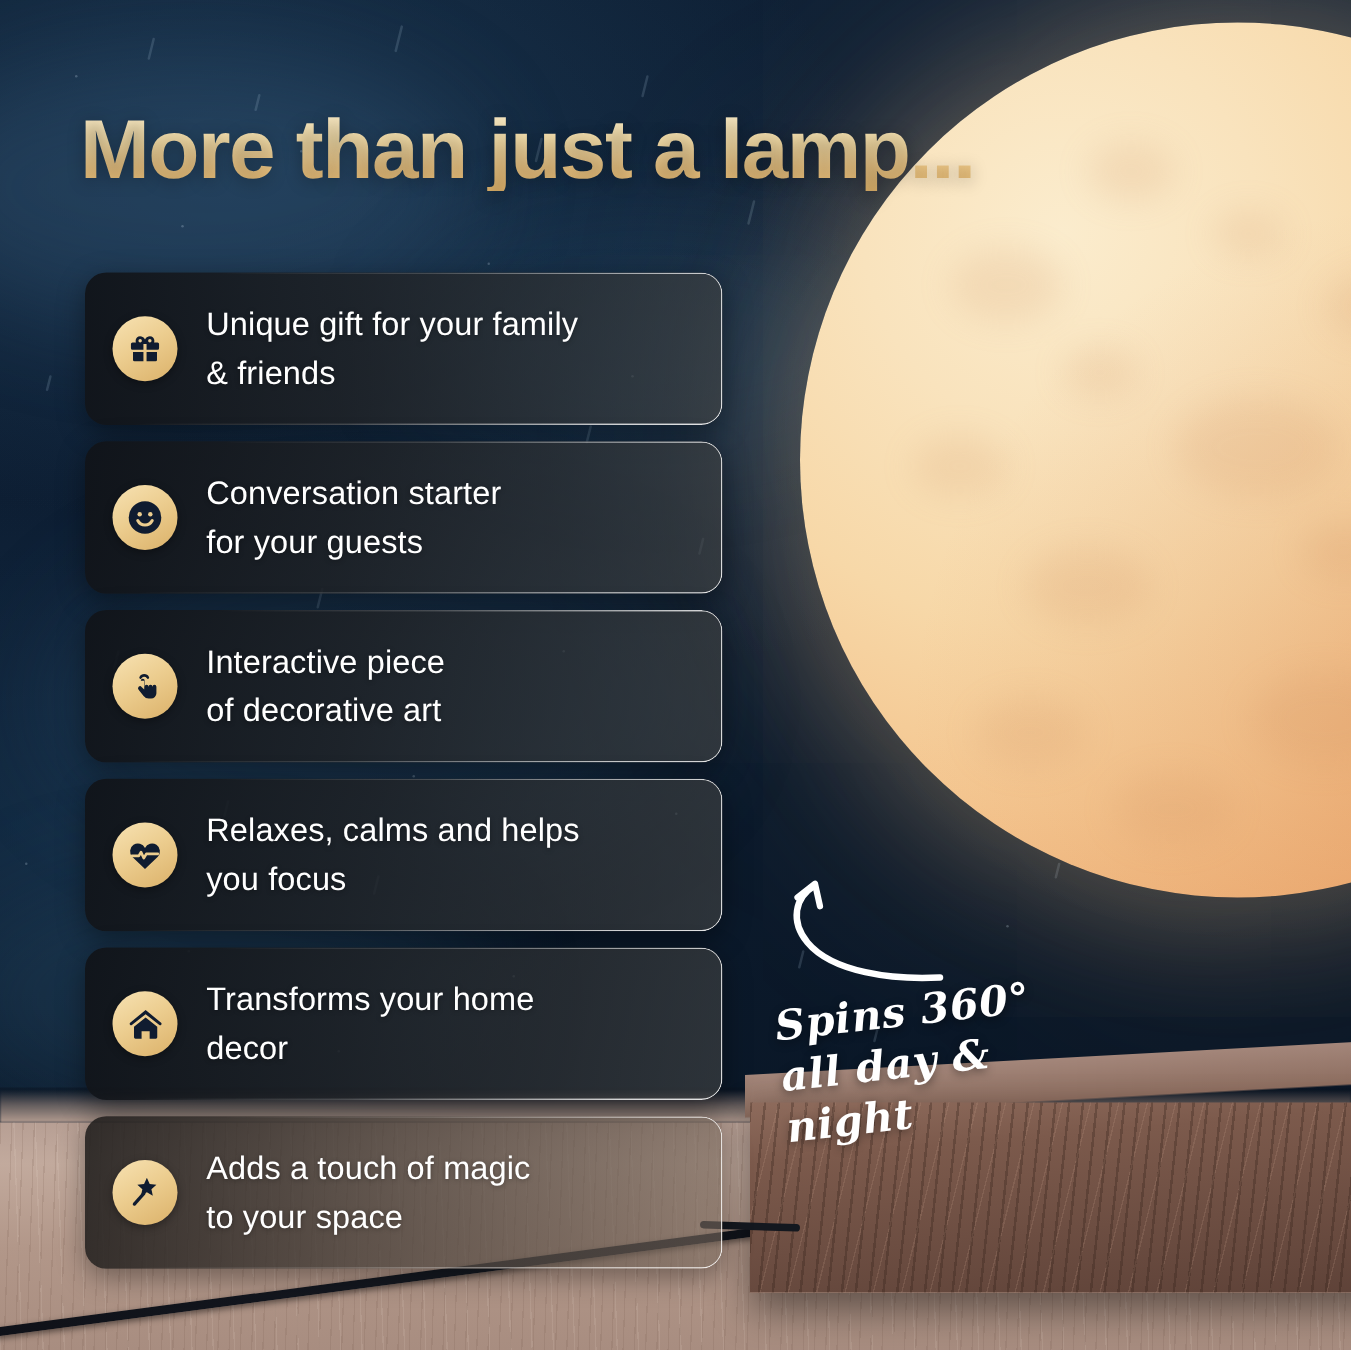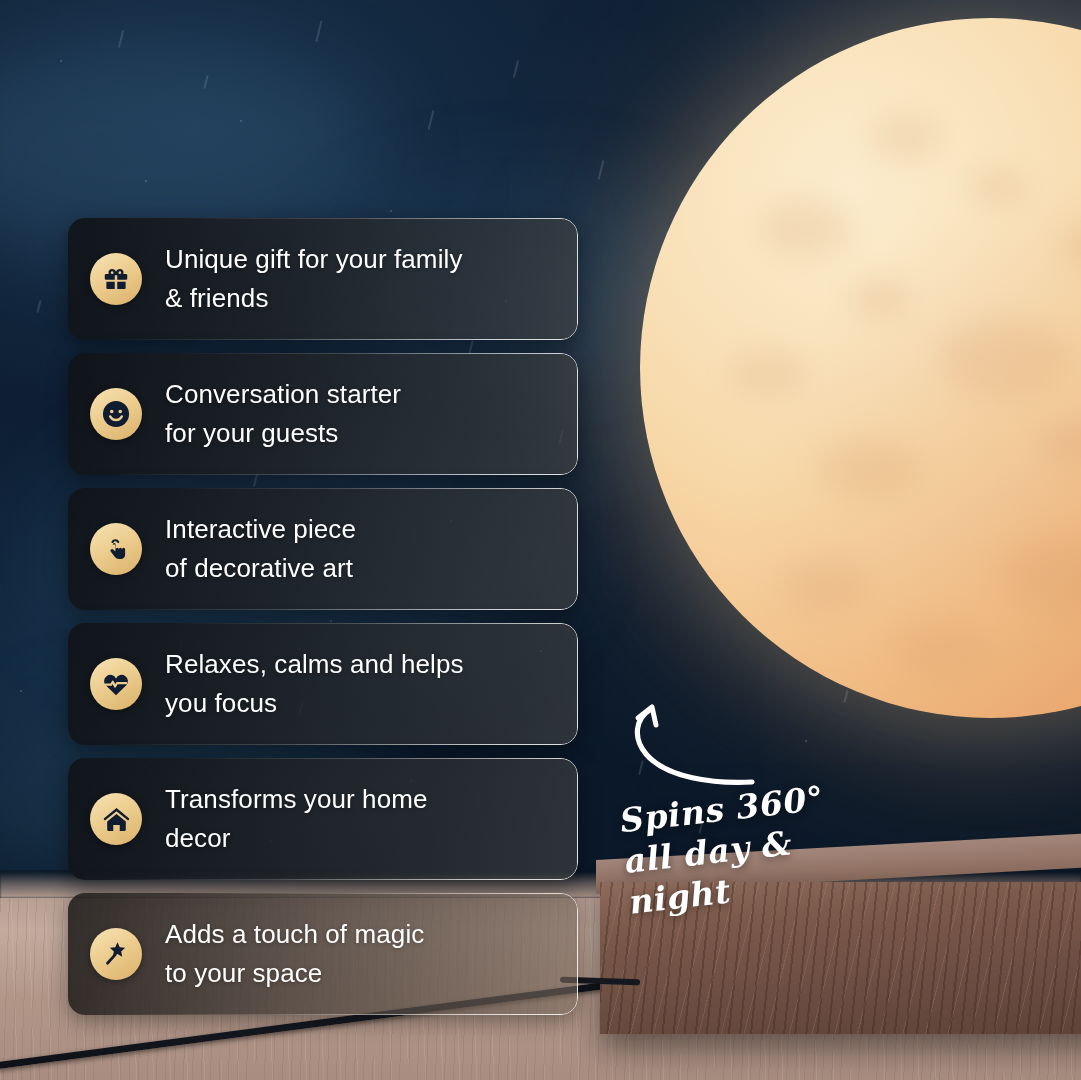--- a/index.html
+++ b/index.html
@@ -275,20 +275,21 @@
 
   <div class="table-shadowband"></div>
   <div class="table-edge"></div>
   <div class="table-surface">
     <div class="cable"></div>
   </div>
   <div class="wood-top"></div>
   <div class="wood-base"></div>
   <div class="cable2"></div>
 
+  <h1 class="headline">More than just a lamp...</h1>
 
   <div class="cards">
 
     <div class="card">
       <span class="ic">
         <svg width="30" height="30" viewBox="0 0 24 24" fill="#101c30">
           <path d="M20 8h-2.2a3 3 0 0 0 .2-1.1A2.9 2.9 0 0 0 15.1 4c-1.2 0-2.1.6-2.7 1.4L12 6.1l-.4-.7C11 4.6 10.1 4 8.9 4A2.9 2.9 0 0 0 6 6.9 3 3 0 0 0 6.2 8H4a1 1 0 0 0-1 1v2.6a1 1 0 0 0 1 1h7V8.9h2v3.7h7a1 1 0 0 0 1-1V9a1 1 0 0 0-1-1Zm-11.1 0A1.1 1.1 0 1 1 10 6.9 1.1 1.1 0 0 1 8.9 8Zm6.2 0A1.1 1.1 0 1 1 16.2 6.9 1.1 1.1 0 0 1 15.1 8Z"></path>
           <path d="M4.3 14.1V19a1 1 0 0 0 1 1H11v-5.9Zm8.7 0V20h5.7a1 1 0 0 0 1-1v-4.9Z"></path>
         </svg>
       </span>

